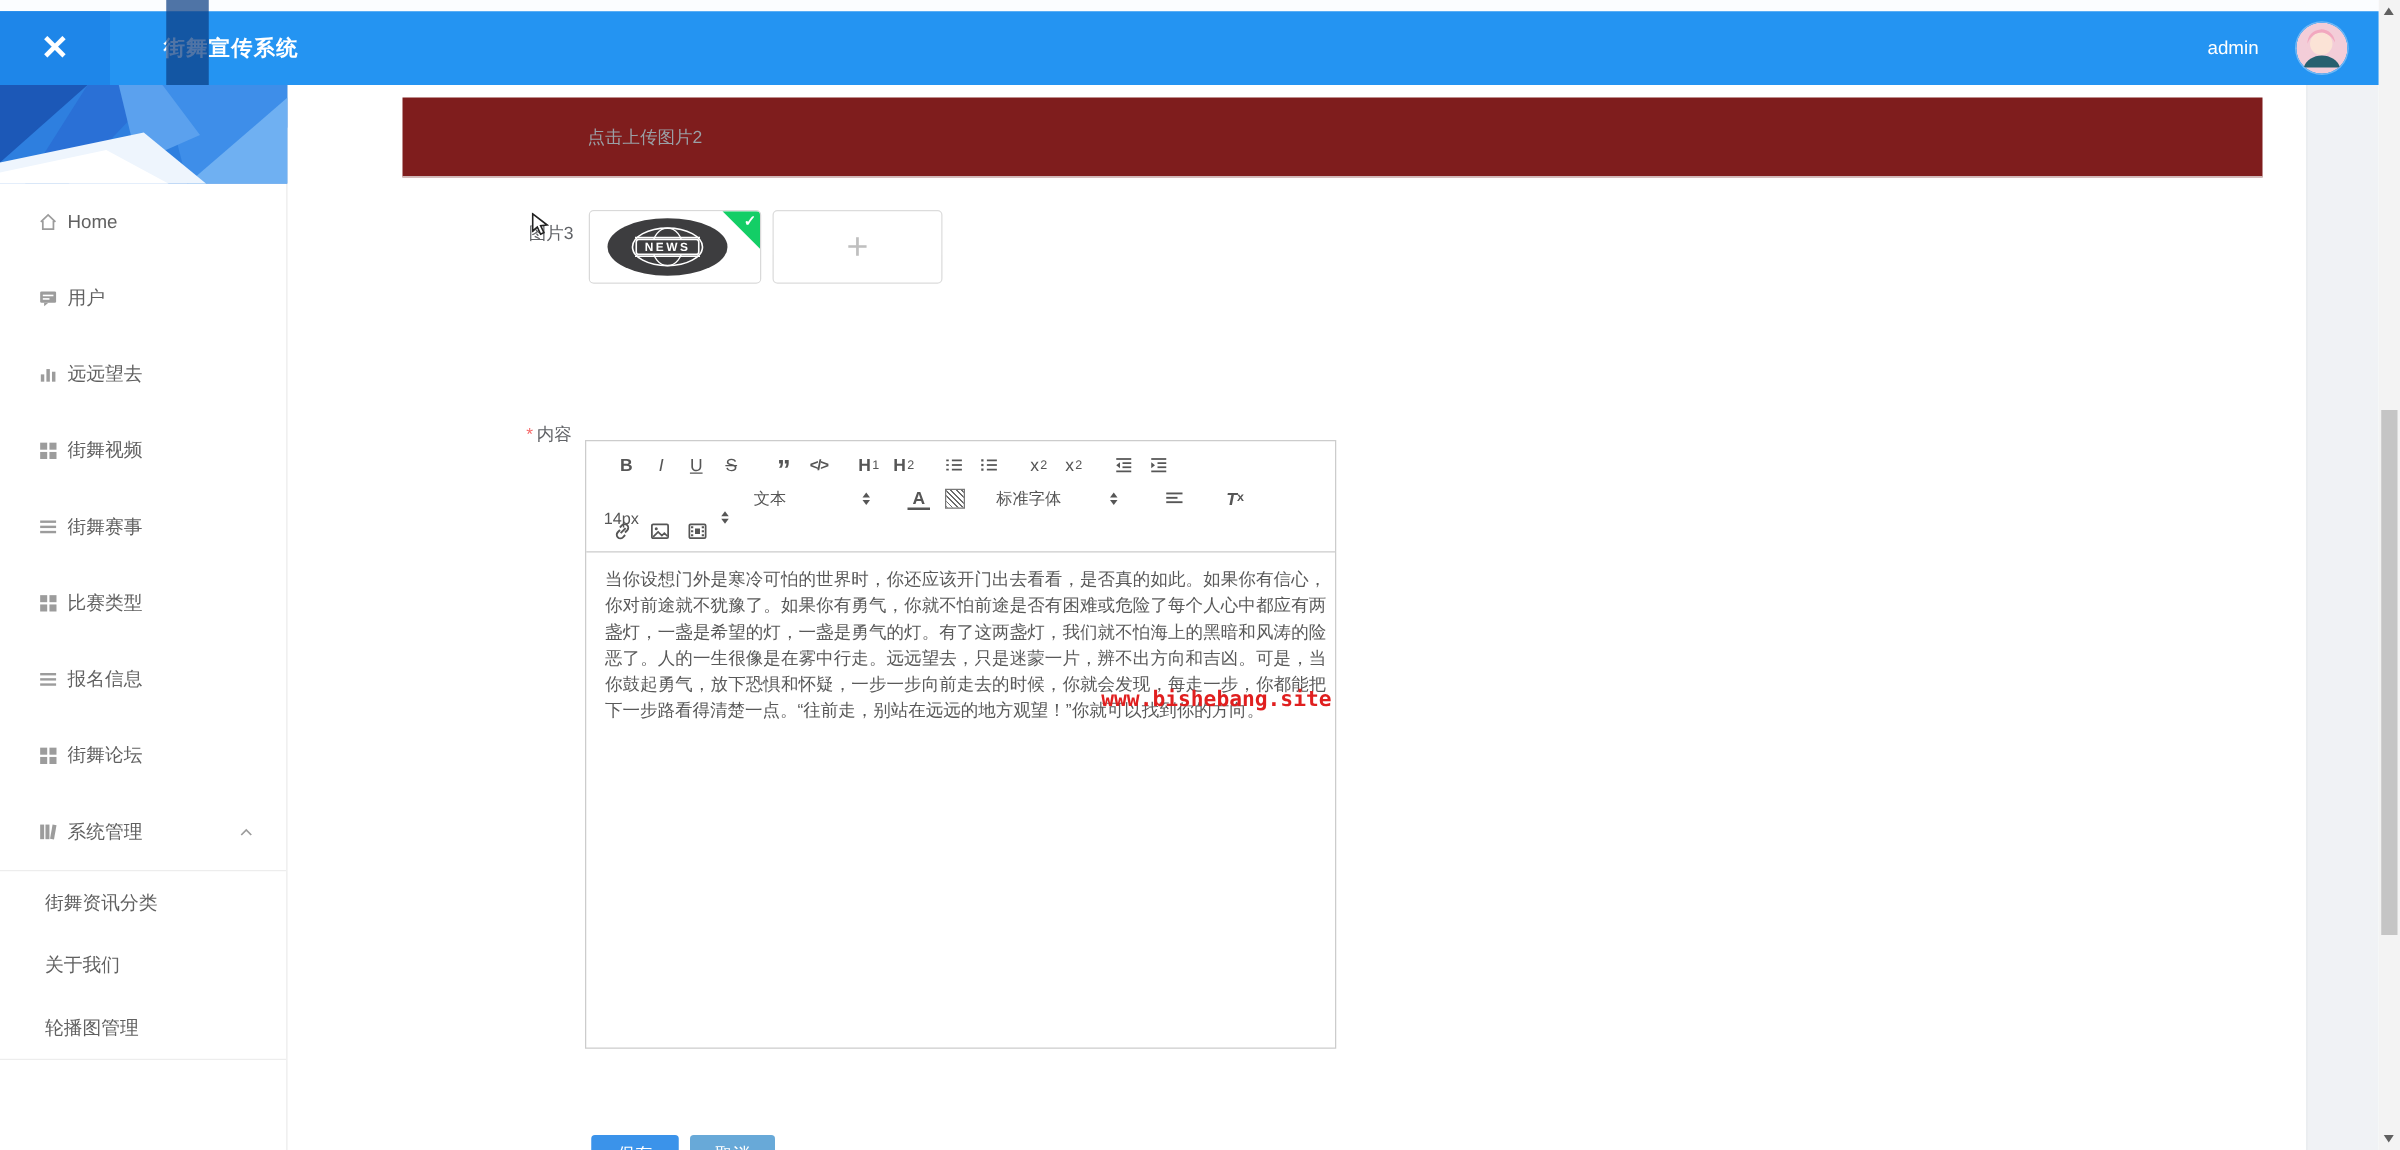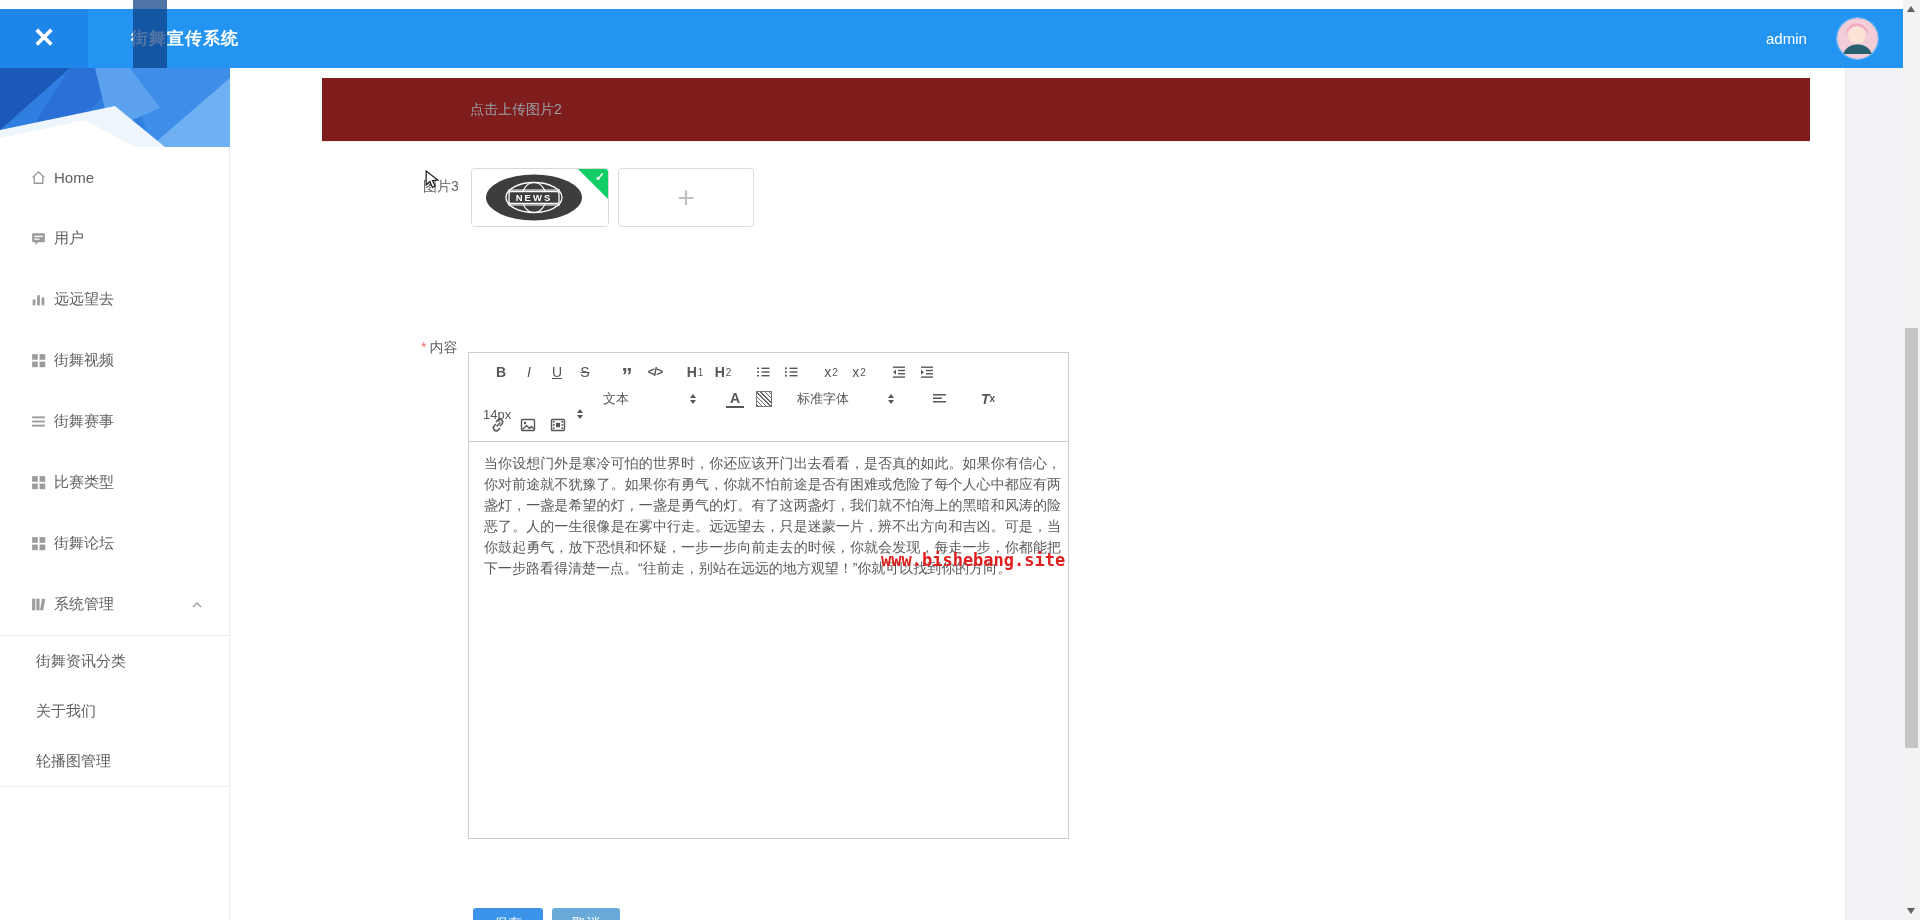--- a/index.html
+++ b/index.html
@@ -197,20 +197,30 @@
           <rect x="9" y="2" width="5.3" height="5.3"></rect>
         <rect x="2" y="9" width="5.3" height="5.3"></rect>
           <rect x="9" y="9" width="5.3" height="5.3"></rect>
       </svg>
       </span>
     <span>比赛类型</span>
   </div>
   <div class="menu-item">
     <span class="mi">
       <svg width="17" height="17" viewBox="0 0 16 16" fill="#9c9c9c">
+        <rect x="2" y="3.2" width="12" height="1.8"></rect>
+          <rect x="2" y="7.1" width="12" height="1.8"></rect>
+          <rect x="2" y="11" width="12" height="1.8"></rect>
+      </svg>
+      </span>
+    <span>报名信息</span>
+  </div>
+  <div class="menu-item">
+    <span class="mi">
+      <svg width="17" height="17" viewBox="0 0 16 16" fill="#9c9c9c">
         <rect x="2" y="2" width="5.3" height="5.3"></rect>
           <rect x="9" y="2" width="5.3" height="5.3"></rect>
         <rect x="2" y="9" width="5.3" height="5.3"></rect>
           <rect x="9" y="9" width="5.3" height="5.3"></rect>
       </svg>
       </span>
     <span>街舞论坛</span>
   </div>
   <div class="menu-item">
     <span class="mi">

